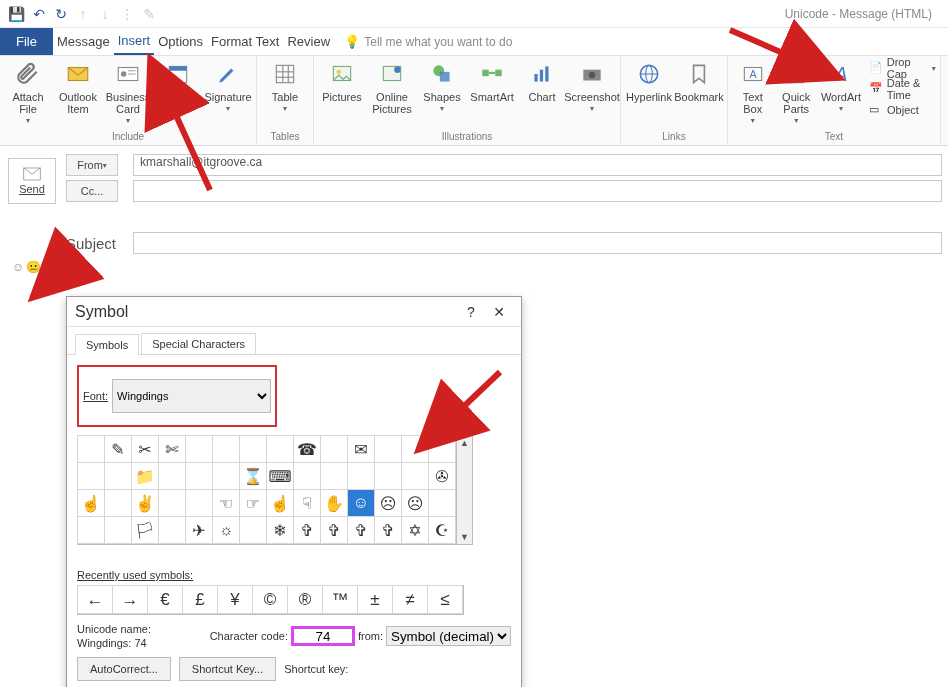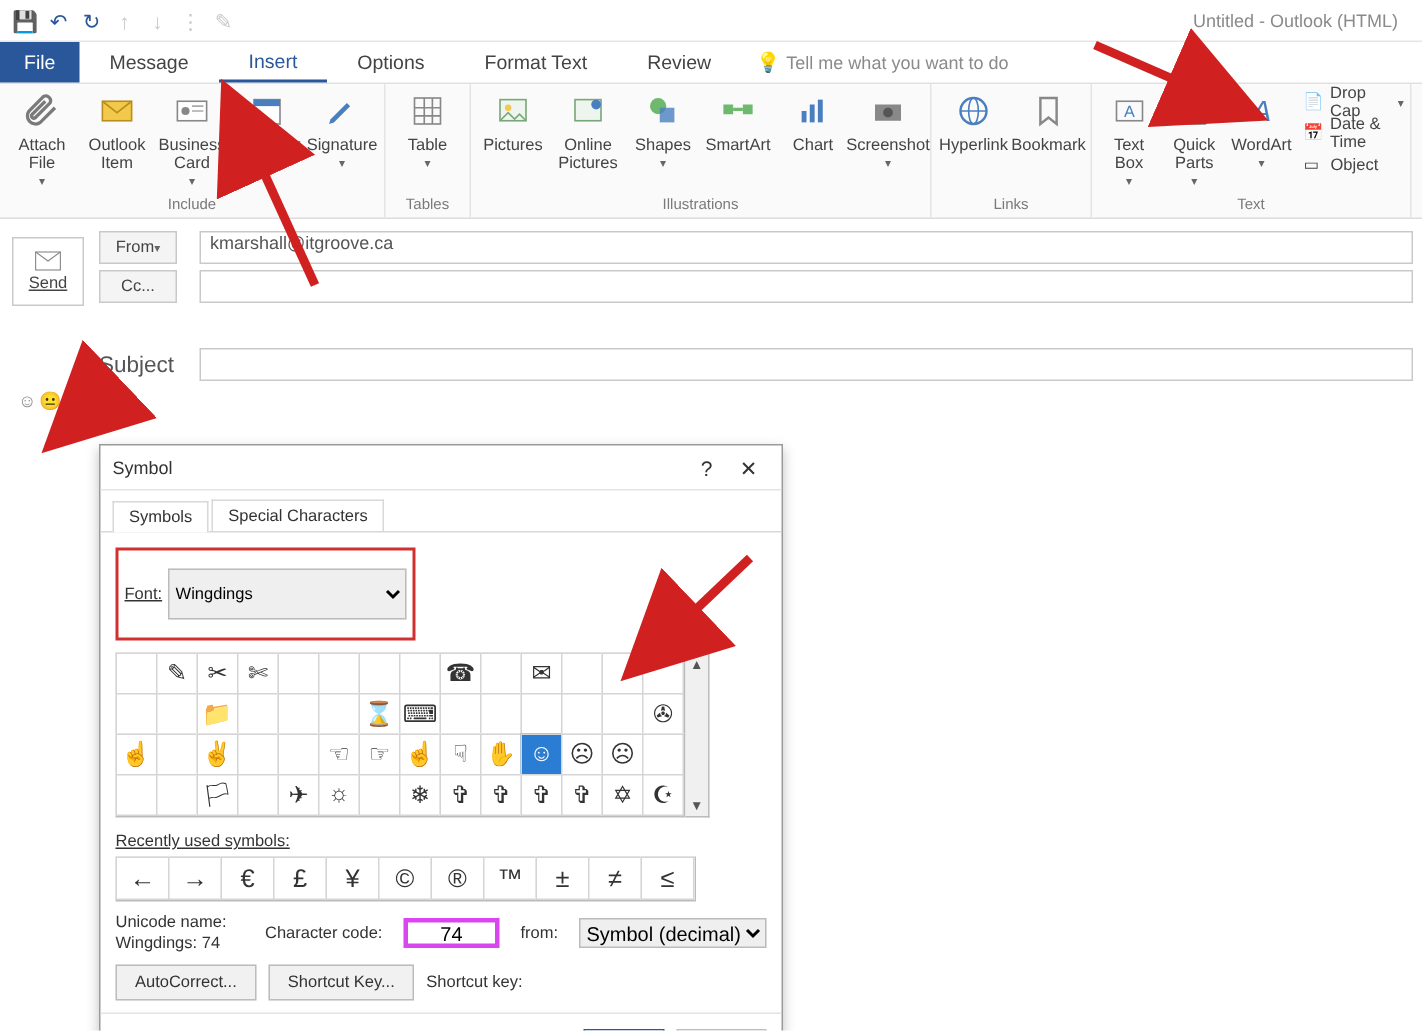--- a/index.html
+++ b/index.html
@@ -46,21 +46,21 @@
   }
   .file-tab {
     background: #2a579a;
     color: #fff;
     padding: 0 16px;
     display: flex;
     align-items: center;
     font-size: 13px;
   }
   .tab {
-    padding: 0 20px;
+    padding: 0 4px;
     display: flex;
     align-items: center;
     color: #444;
     cursor: pointer;
     font-size: 13px;
   }
   .tab.active {
     color: #2a579a;
     border-bottom: 2px solid #2a579a;
   }
@@ -184,21 +184,21 @@
     box-shadow: 0 3px 8px rgba(0,0,0,.25);
     font-size: 11px;
     color: #333;
   }
   .dlg-title {
     height: 30px;
     display: flex; align-items: center;
     padding: 0 8px;
     border-bottom: 1px solid #e4e4e4;
   }
-  .dlg-title .t { flex: 1; font-size: 12px; }
+  .dlg-title .t { flex: 1; font-size: 16px; }
   .dlg-title .wb {
     width: 28px; height: 28px; display: flex; align-items: center; justify-content: center;
     cursor: pointer; font-size: 14px;
   }
   .dlg-tabs {
     display: flex; padding: 6px 8px 0; gap: 2px;
     border-bottom: 1px solid #d8d8d8;
   }
   .dlg-tab {
     padding: 4px 10px; border: 1px solid #d8d8d8; border-bottom: none;
@@ -224,30 +224,30 @@
   }
   .sym-cell {
     border: 1px solid #d5d5d5;
     margin: -1px 0 0 -1px;
     display: flex; align-items: center; justify-content: center;
     font-size: 16px; cursor: pointer; background: #fff;
   }
   .sym-cell.sel { background: #2b7cd3; color: #fff; }
   .sym-scroll { width: 16px; border: 1px solid #bcbcbc; border-left: none; background: #f0f0f0; display: flex; flex-direction: column; align-items: center; justify-content: space-between; }
   .sym-scroll .sbtn { width: 14px; height: 14px; font-size: 9px; color: #555; display:flex;align-items:center;justify-content:center;}
-  .recent-label { margin: 10px 0 4px; text-decoration: underline; }
+  .recent-label { margin: 24px 0 4px; text-decoration: underline; }
   .recent-row {
     display: grid;
     grid-template-columns: repeat(11, 35px);
     grid-auto-rows: 28px;
     border: 1px solid #bcbcbc;
     width: fit-content;
   }
   .recent-row .sym-cell { font-size: 17px; }
-  .uni-row { display: flex; align-items: center; margin-top: 8px; gap: 14px; }
+  .uni-row { display: flex; align-items: center; margin-top: 8px; gap: 3px; }
   .uni-left { flex: 1; display: flex; flex-direction: column; gap: 2px; }
   .cc-input {
     width: 64px; height: 20px; border: 3px solid #d946ef; padding: 0 4px; text-align: center;
   }
   .from-select { height: 20px; border: 1px solid #bbb; }
   .btn {
     height: 24px; padding: 0 12px; border: 1px solid #bcbcbc;
     background: #f1f1f1; cursor: pointer; display: inline-flex; align-items: center;
   }
   .btn.primary { border: 1px solid #2a579a; background: #fff; }
@@ -265,21 +265,21 @@
 
 <div class="qa-bar">
   <span class="qa-btn">💾</span>
   <span class="qa-btn">↶</span>
   <span class="qa-btn">↻</span>
   <span class="qa-btn disabled">↑</span>
   <span class="qa-btn disabled">↓</span>
   <span class="qa-btn disabled">⋮</span>
   <span class="qa-btn disabled">✎</span>
   <span class="spacer"></span>
-  <span class="title-text">Untitled - Outlook (HTML)</span>
+  <span class="title-text">Unicode - Message (HTML)</span>
 </div>
 
 <div class="tab-row">
   <div class="file-tab">File</div>
   <div class="tab">Message</div>
   <div class="tab active">Insert</div>
   <div class="tab">Options</div>
   <div class="tab">Format Text</div>
   <div class="tab">Review</div>
   <div class="tell-me">

